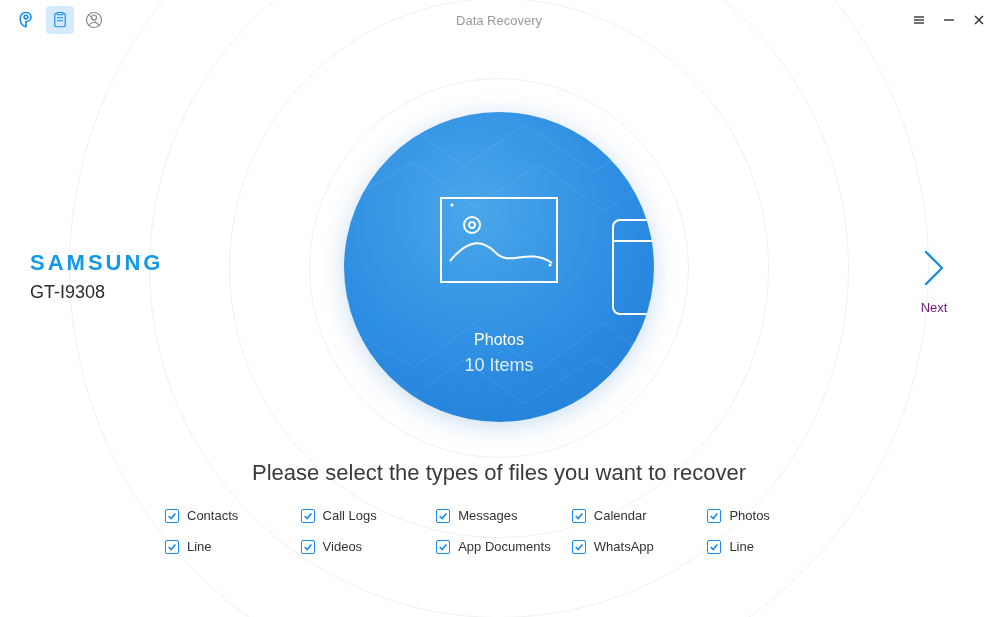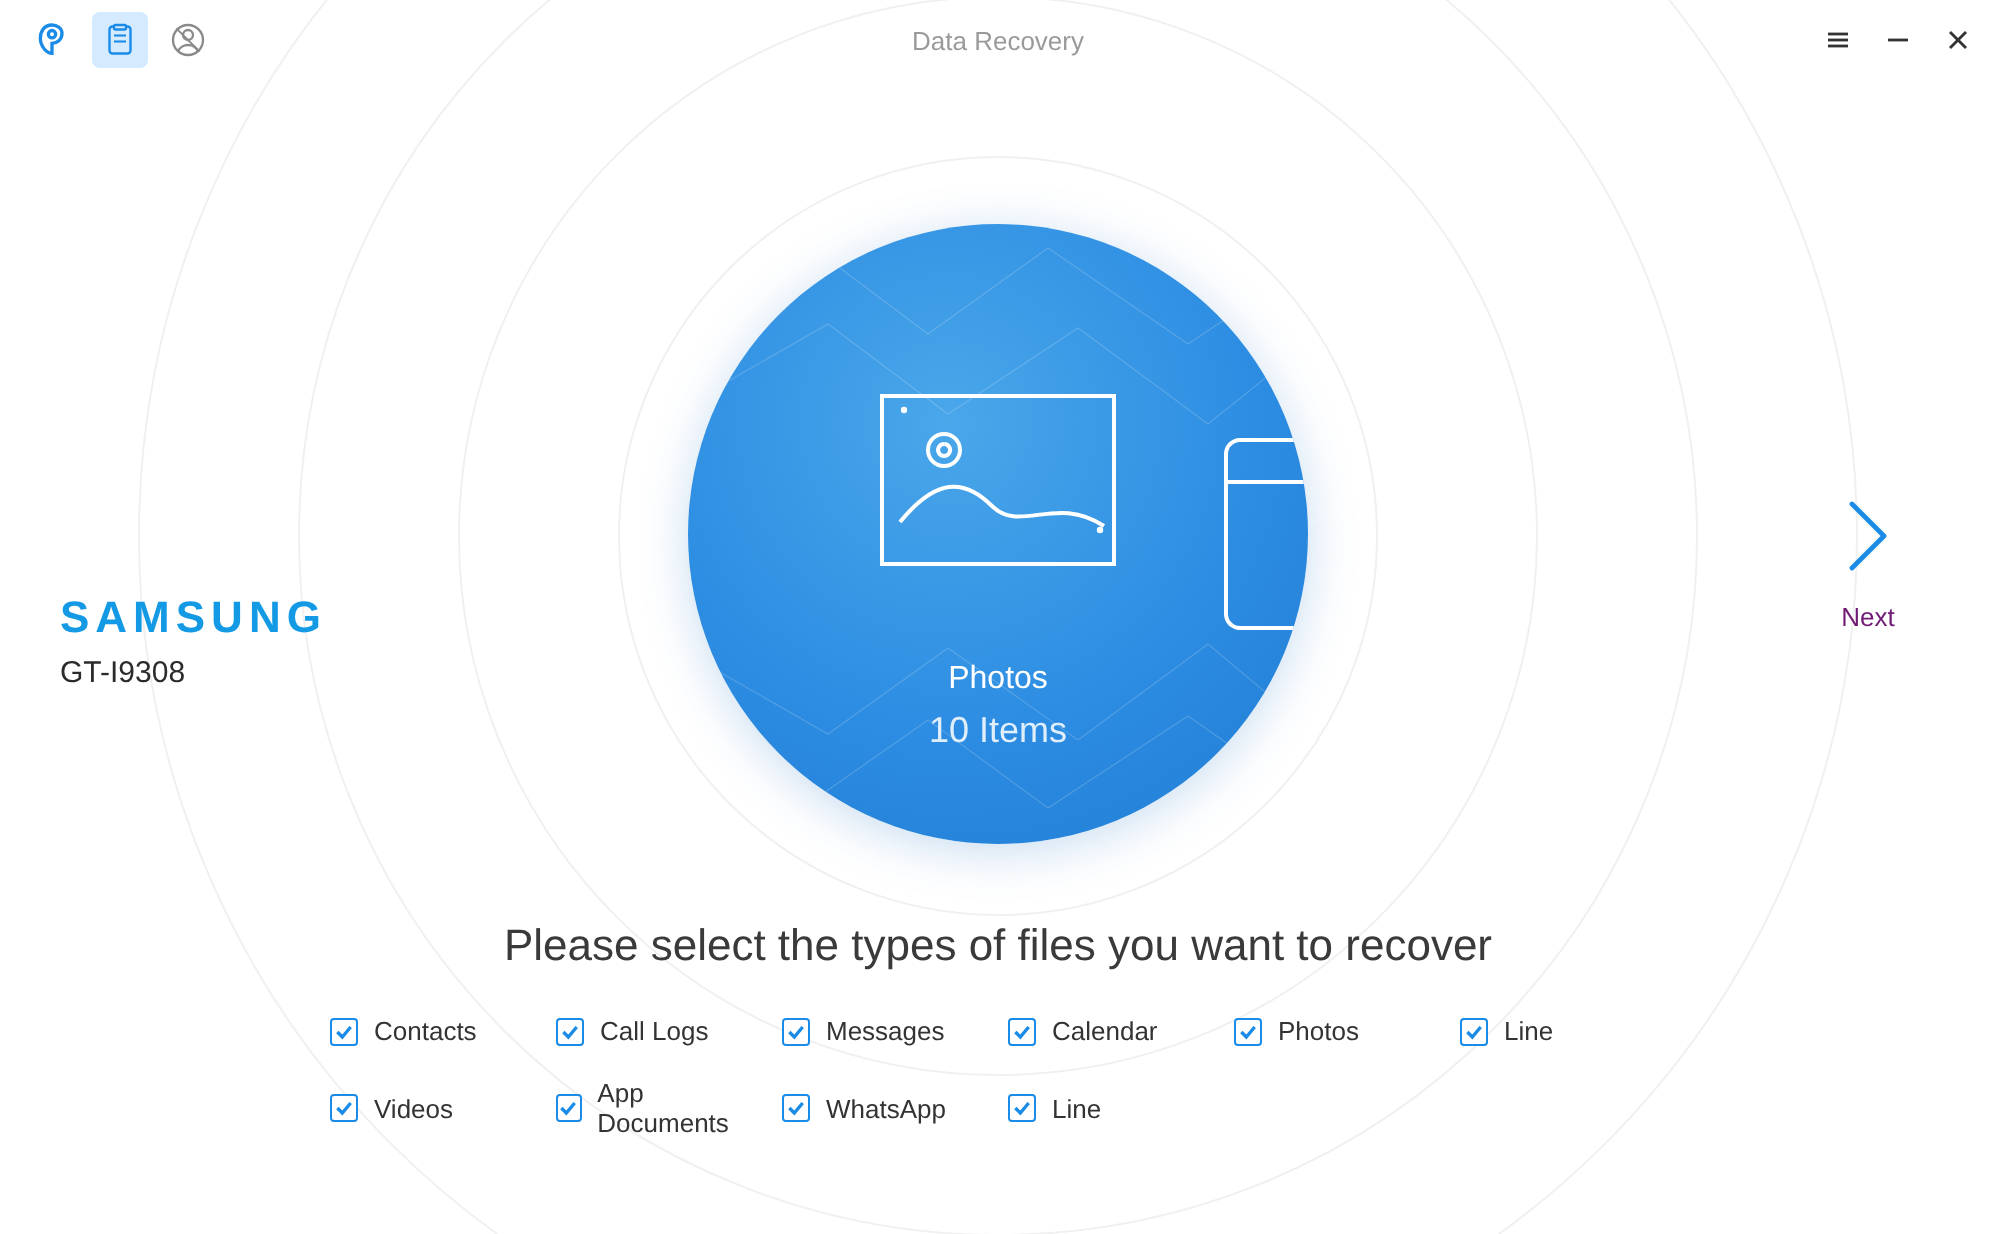--- a/index.html
+++ b/index.html
@@ -13,23 +13,23 @@
 .titlebar-right { position: absolute; right: 12px; display: flex; align-items: center; gap: 16px; }
 .win-btn { width: 14px; height: 14px; display: flex; align-items: center; justify-content: center; cursor: pointer; }
 
 .rings { position: absolute; top: 68px; left: 50%; transform: translateX(-50%); width: 880px; height: 500px; pointer-events: none; }
 .ring { position: absolute; border: 1px solid #f0f0f0; border-radius: 50%; left: 50%; top: 200px; transform: translate(-50%, -50%); }
 .ring.r1 { width: 380px; height: 380px; }
 .ring.r2 { width: 540px; height: 540px; }
 .ring.r3 { width: 700px; height: 700px; }
 .ring.r4 { width: 860px; height: 860px; }
 
-.device-info { position: absolute; left: 30px; top: 250px; margin-top: 46px; }
+.device-info { position: absolute; left: 30px; top: 250px; }
 .brand { font-size: 22px; font-weight: 800; color: #149ae4; letter-spacing: 3px; }
-.device-model { margin-top: 6px; font-size: 15px; color: #2b2b2b; }
+.device-model { margin-top: 6px; font-size: 18px; color: #2b2b2b; }
 
 .circle-wrap { position: absolute; left: 50%; top: 112px; transform: translateX(-50%); width: 310px; height: 310px; border-radius: 50%;
   
   background: radial-gradient(circle at 42% 32%, #4aa7ea 0%, #2d8de2 55%, #1f7cd2 100%);
   overflow: hidden;
   box-shadow: 0 4px 24px rgba(40,120,200,.25);
 }
 .circle-content { position: absolute; inset: 0; display: flex; flex-direction: column; align-items: center; justify-content: center; color: #fff; }
 .photo-glyph { width: 118px; height: 86px; border: 2px solid #fff; position: relative; margin-bottom: 54px; }
 
@@ -43,21 +43,21 @@
 .csub { font-size: 18px; font-weight: 300; color: rgba(255,255,255,.85); margin-top: 6px; }
 
 .tri-pattern { position: absolute; inset: 0; pointer-events: none; opacity: .35; }
 
 .next-wrap { position: absolute; right: 50px; top: 248px; text-align: center; cursor: pointer; }
 .next-arrow { color: #1a8ce8; }
 .next-label { margin-top: 8px; font-size: 13px; color: #701a75; }
 
 .instruction { position: absolute; left: 0; right: 0; top: 460px; text-align: center; font-size: 22px; font-weight: 300; color: #3a3a3a; }
 
-.checks { position: absolute; left: 165px; right: 165px; top: 508px; display: grid; grid-template-columns: repeat(6, 1fr); row-gap: 16px; column-gap: 10px; }
+.checks { position: absolute; left: 165px; right: 165px; top: 508px; display: grid; grid-template-columns: repeat(5, 1fr); row-gap: 16px; column-gap: 10px; }
 .check-item { display: flex; align-items: center; gap: 8px; cursor: pointer; }
 .check-box { width: 14px; height: 14px; border: 1.5px solid #1a8ce8; border-radius: 2px; display: flex; align-items: center; justify-content: center; background: #fff; }
 .check-mark { color: #1a8ce8; }
 .check-label { font-size: 13px; color: #333; }
 </style>
 </head>
 <body>
 
 <div class="titlebar">
   <div class="titlebar-left">

